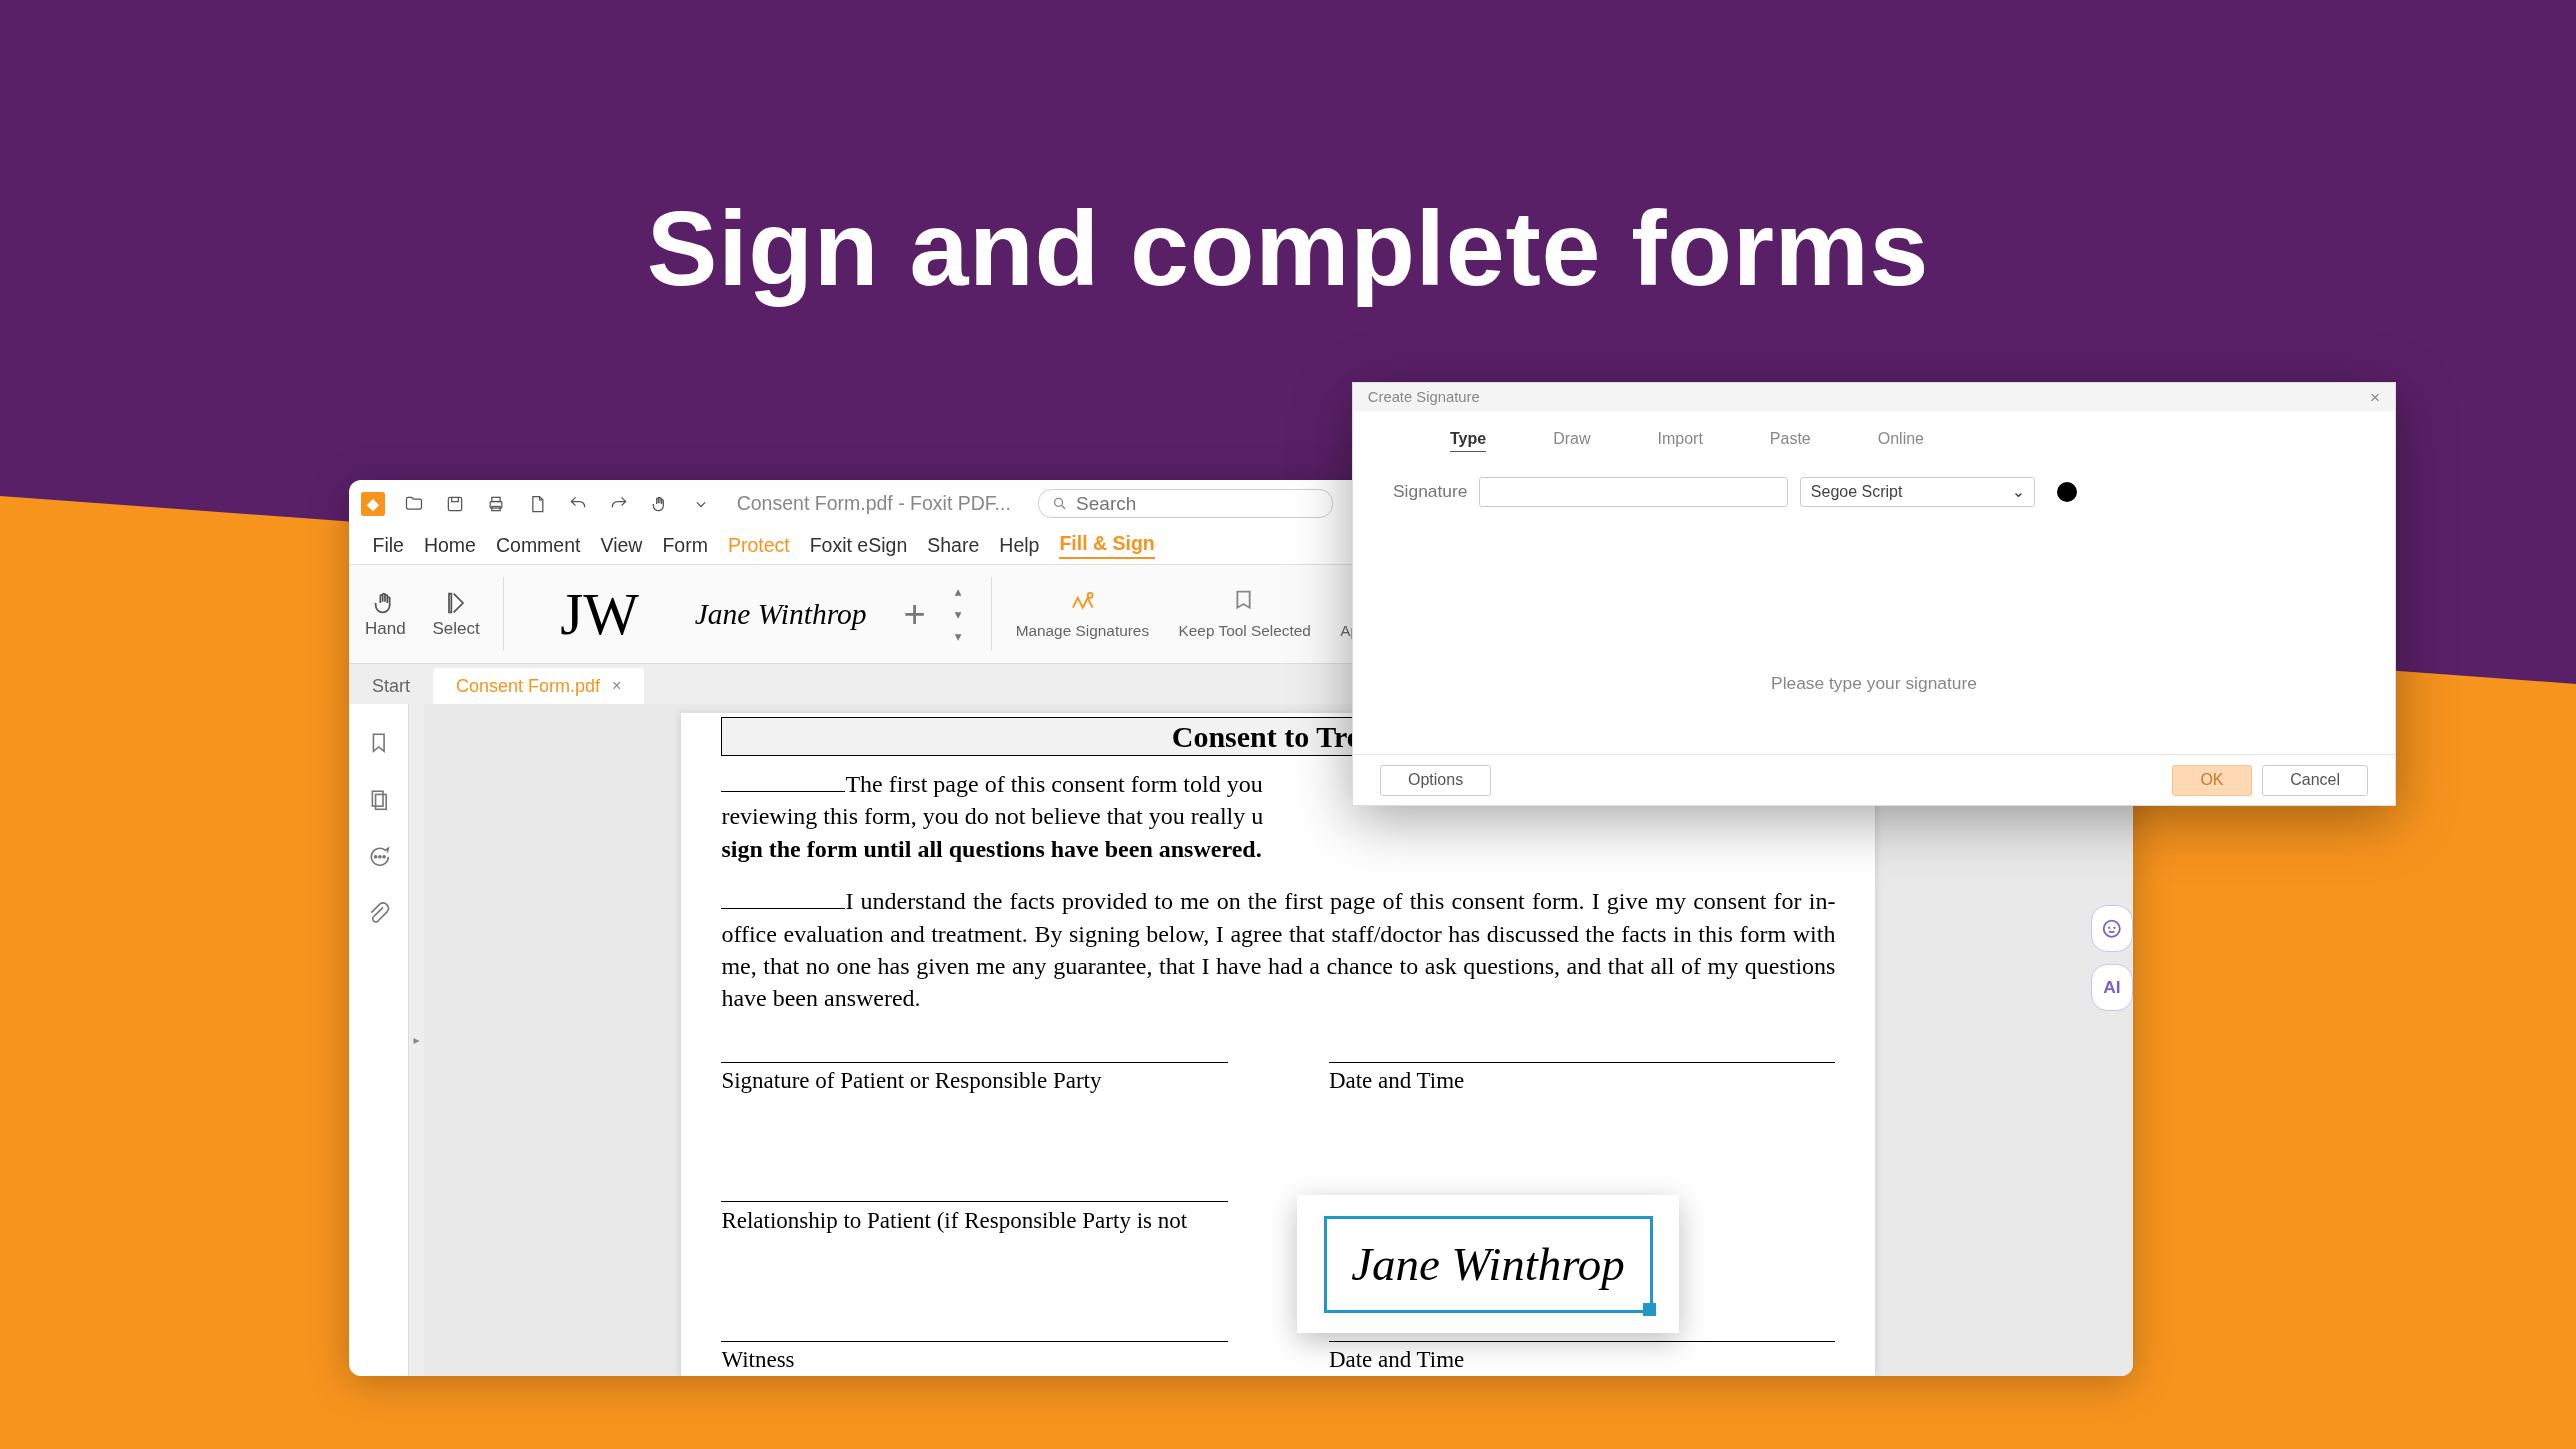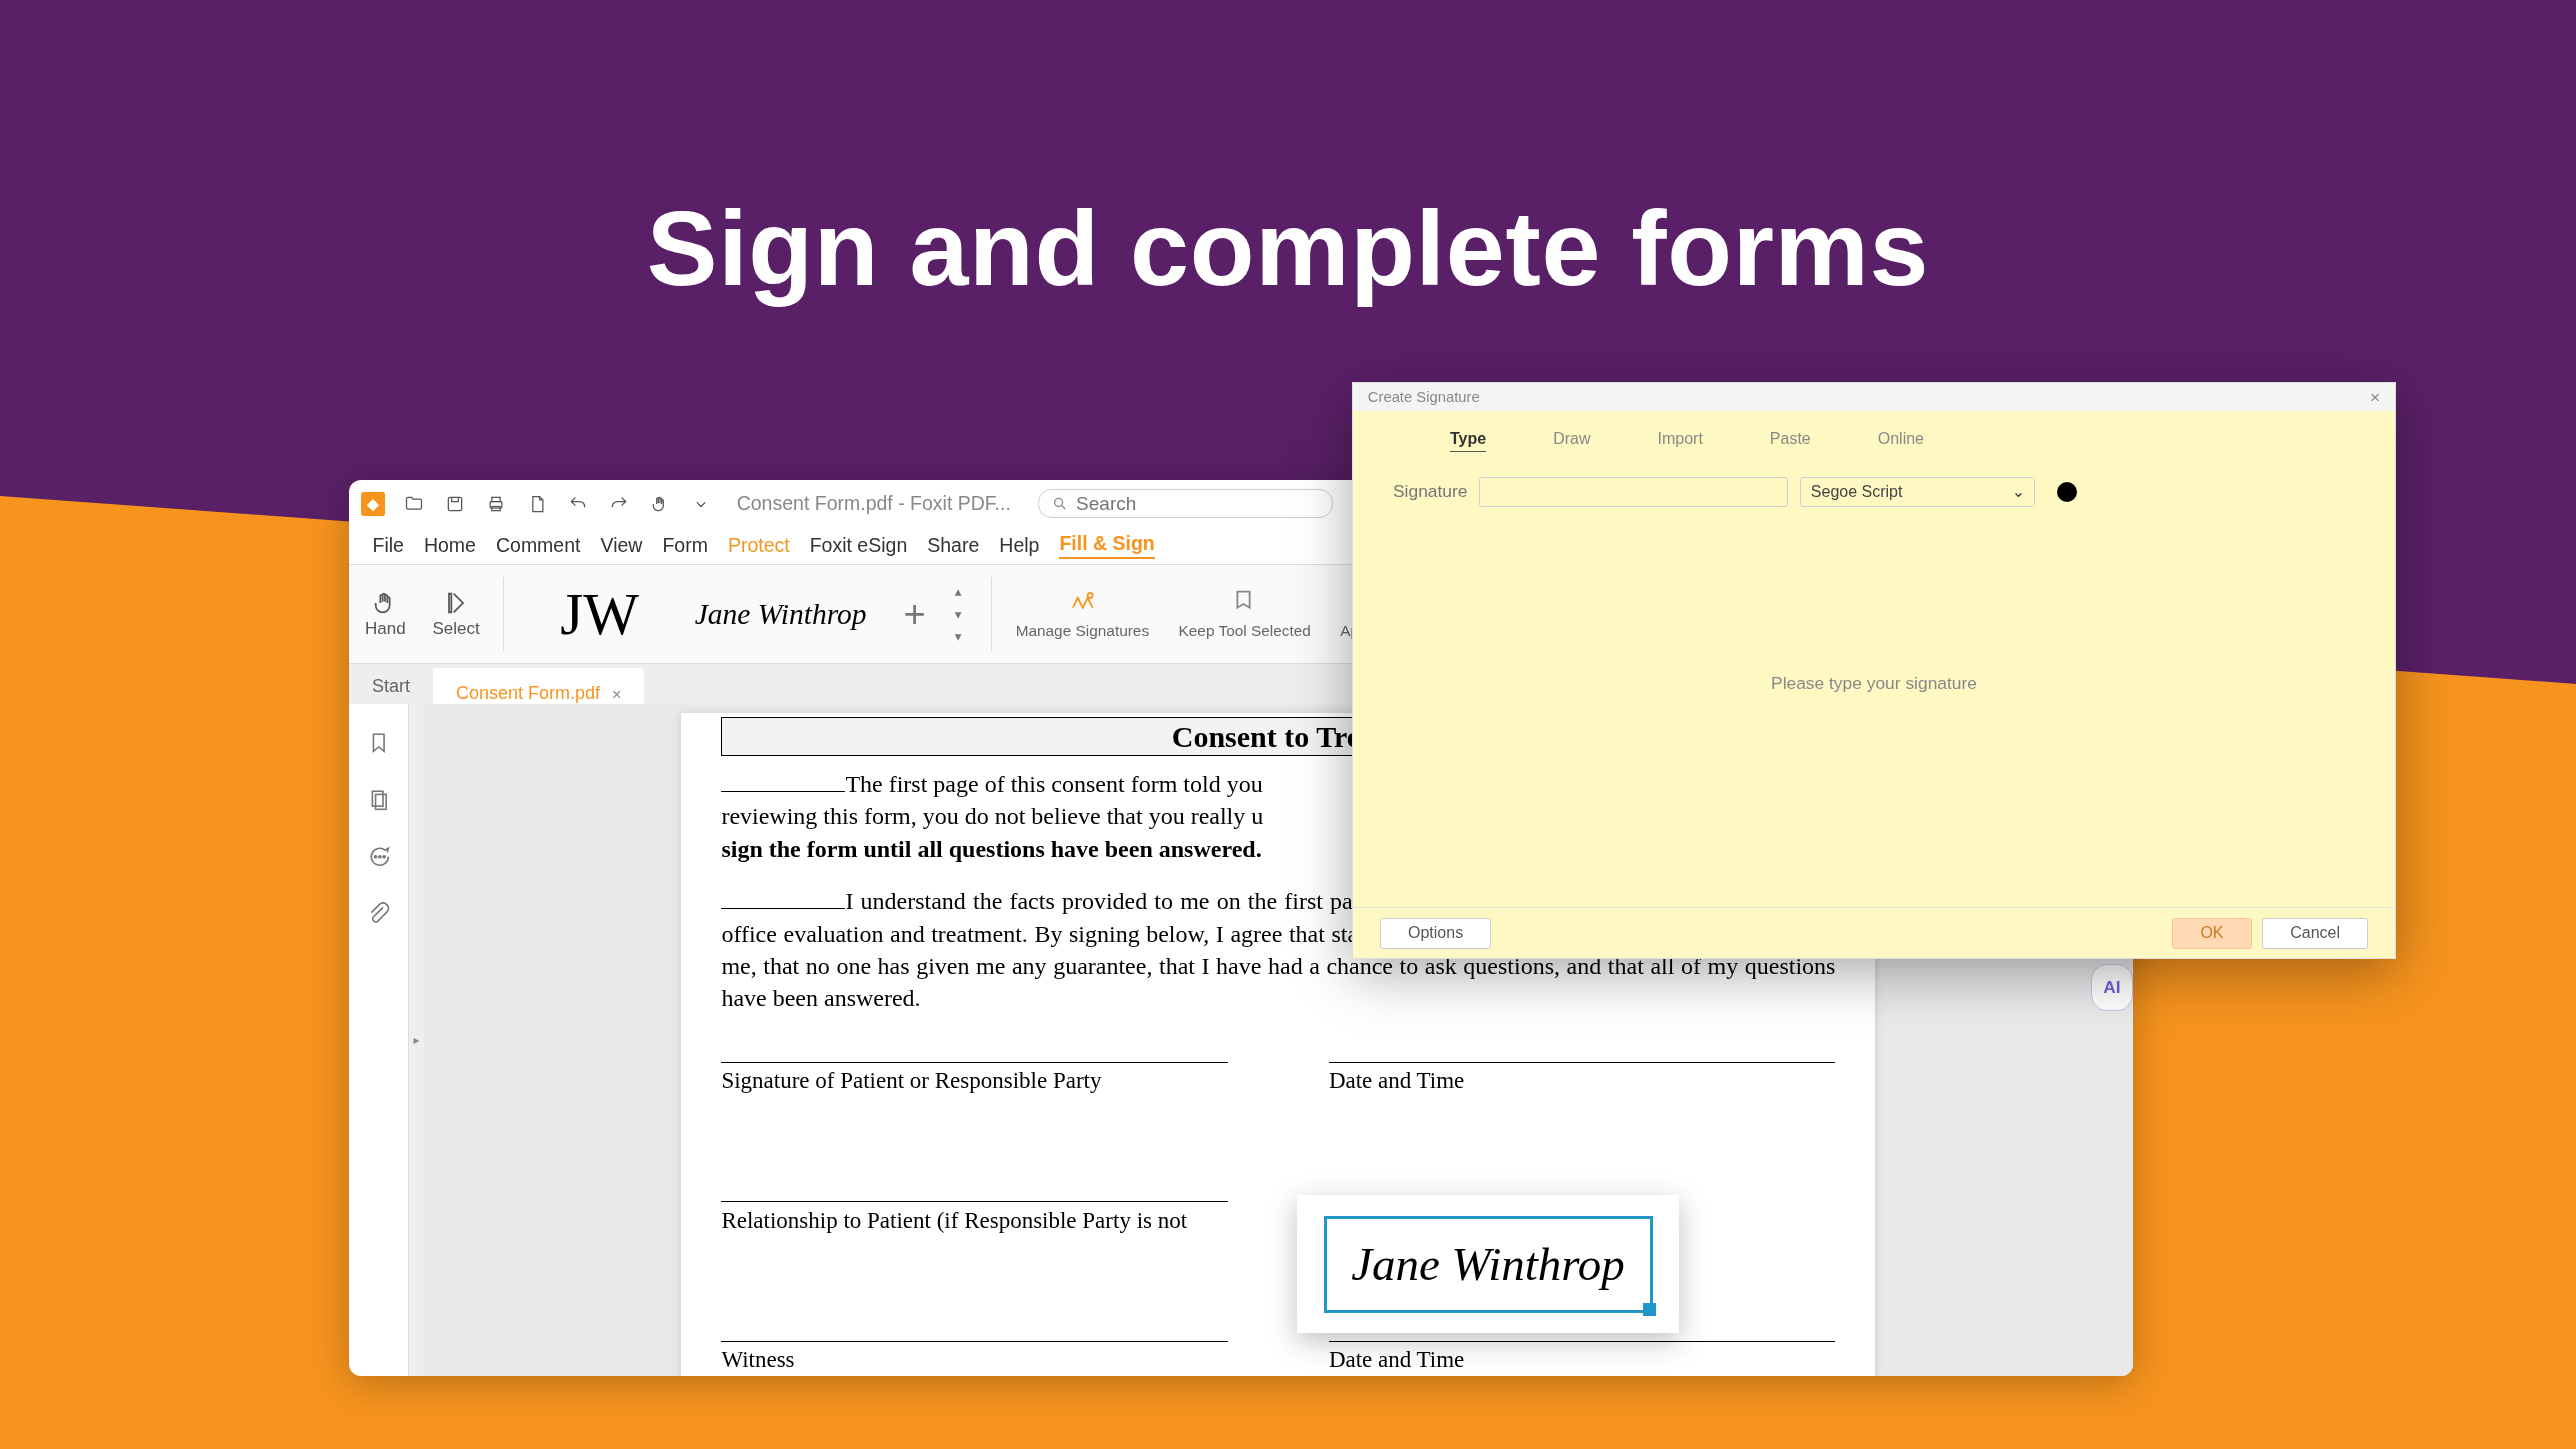--- a/index.html
+++ b/index.html
@@ -188,21 +188,20 @@
   align-items: center;
   gap: 12px;
   font-size: 18px;
   color: #666;
 }
 .tab.active {
   background: #fff;
   color: #f7941e;
   border-top-left-radius: 4px;
   border-top-right-radius: 4px;
-  align-items: flex-end;
 }
 .tab .close { color: #888; font-size: 16px; }
 .content-area {
   display: flex;
   height: calc(100% - 224px);
 }
 .left-rail {
   width: 60px;
   border-right: 0.7px solid #ddd;
   display: flex;
@@ -314,22 +313,22 @@
   bottom: -6.7px;
   width: 13.4px;
   height: 13.4px;
   background: #2196c9;
 }
 .dialog {
   position: absolute;
   top: 382px;
   left: 1352px;
   width: 1044px;
-  height: 577px;
-  background: #fef9c3;
+  height: 424px;
+  background: #ffffff;
   box-shadow: 0 13.4px 54px rgba(0,0,0,.35);
   border: 0.7px solid #ddd;
 }
 .dlg-title {
   height: 28px;
   background: #f4f4f4;
   display: flex;
   align-items: center;
   padding: 0 14.8px;
   font-size: 14.8px;

